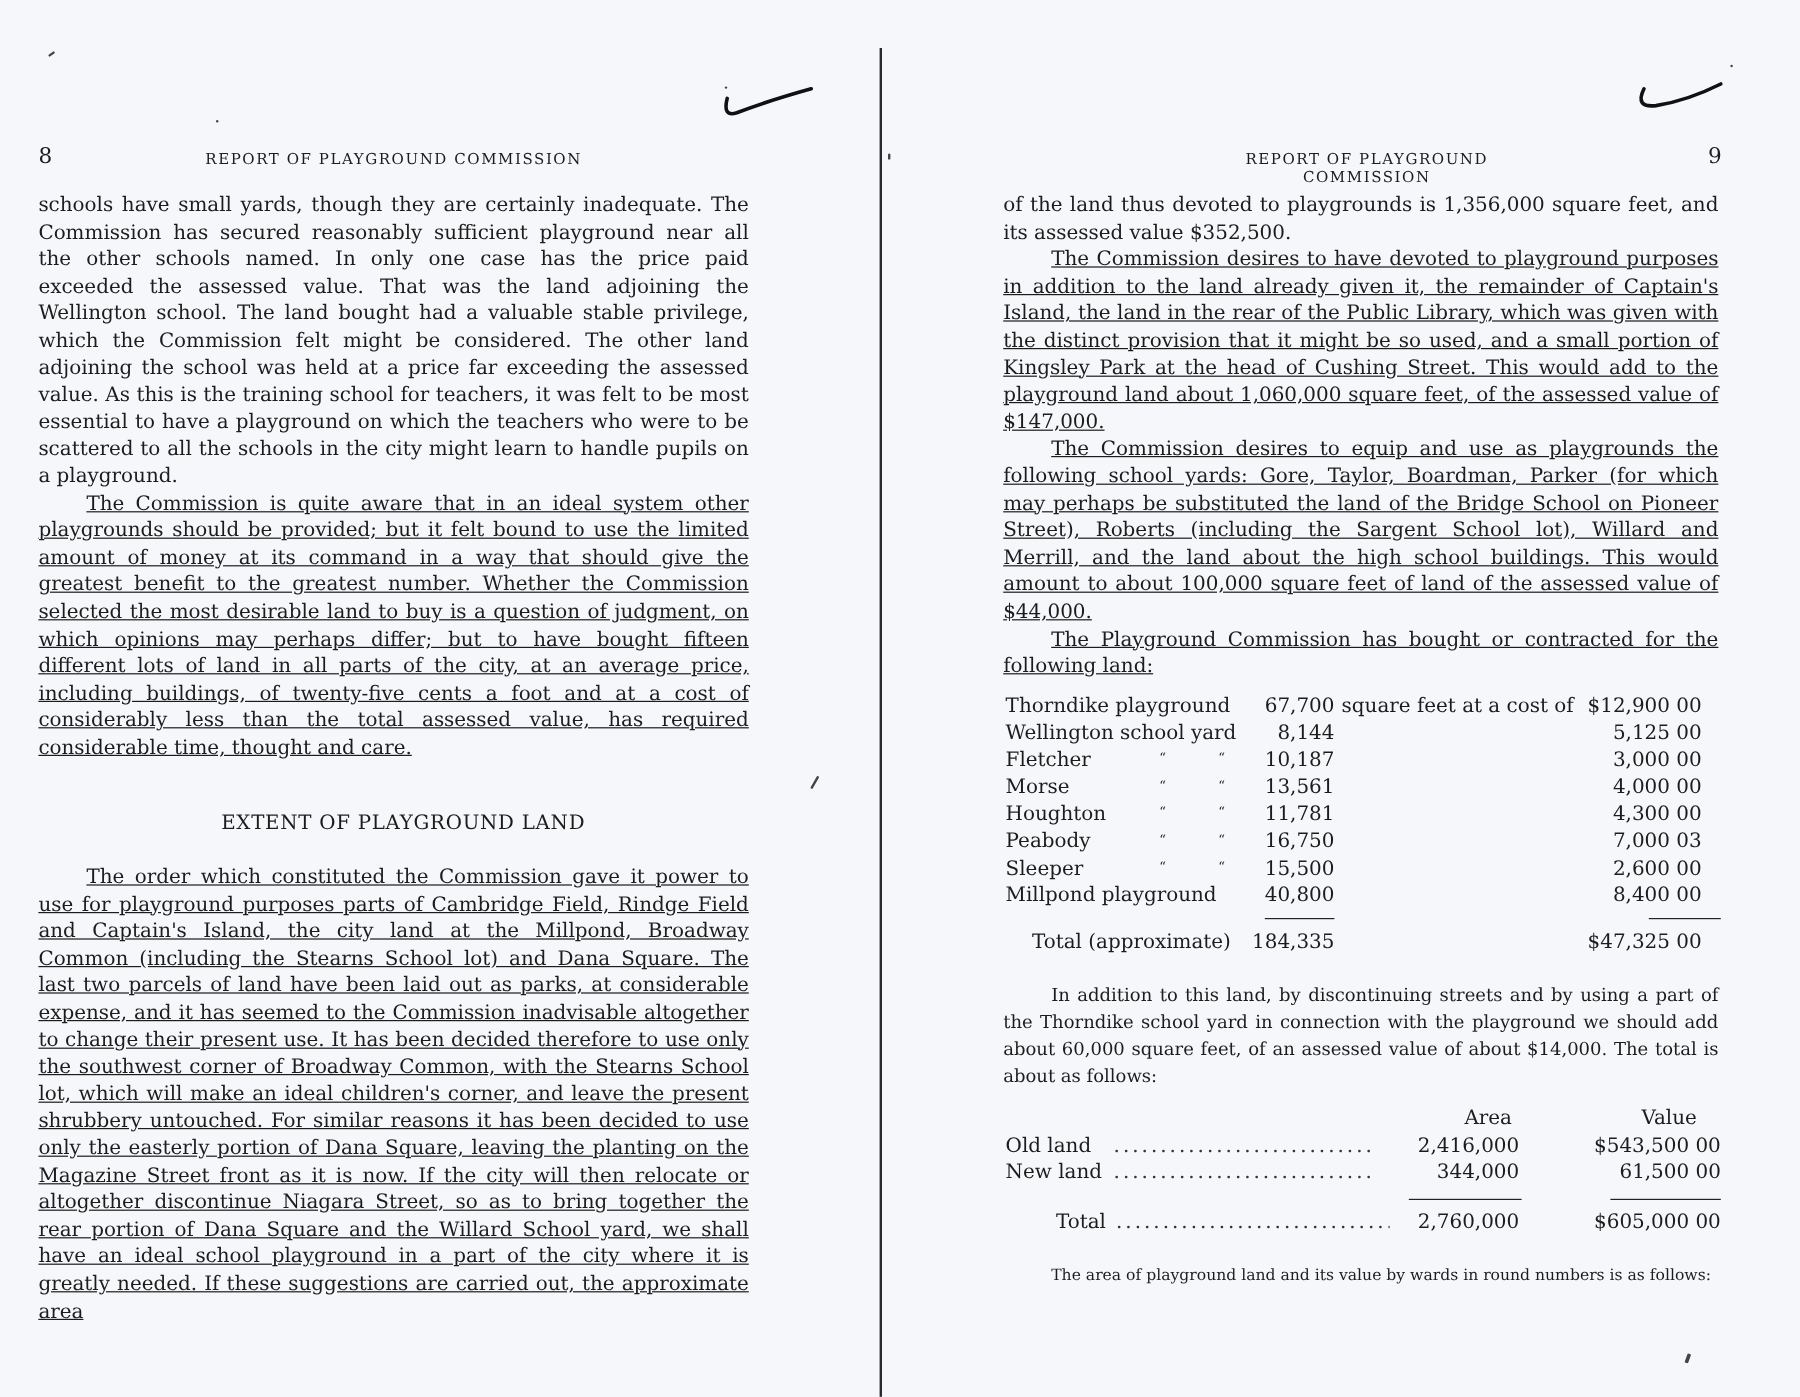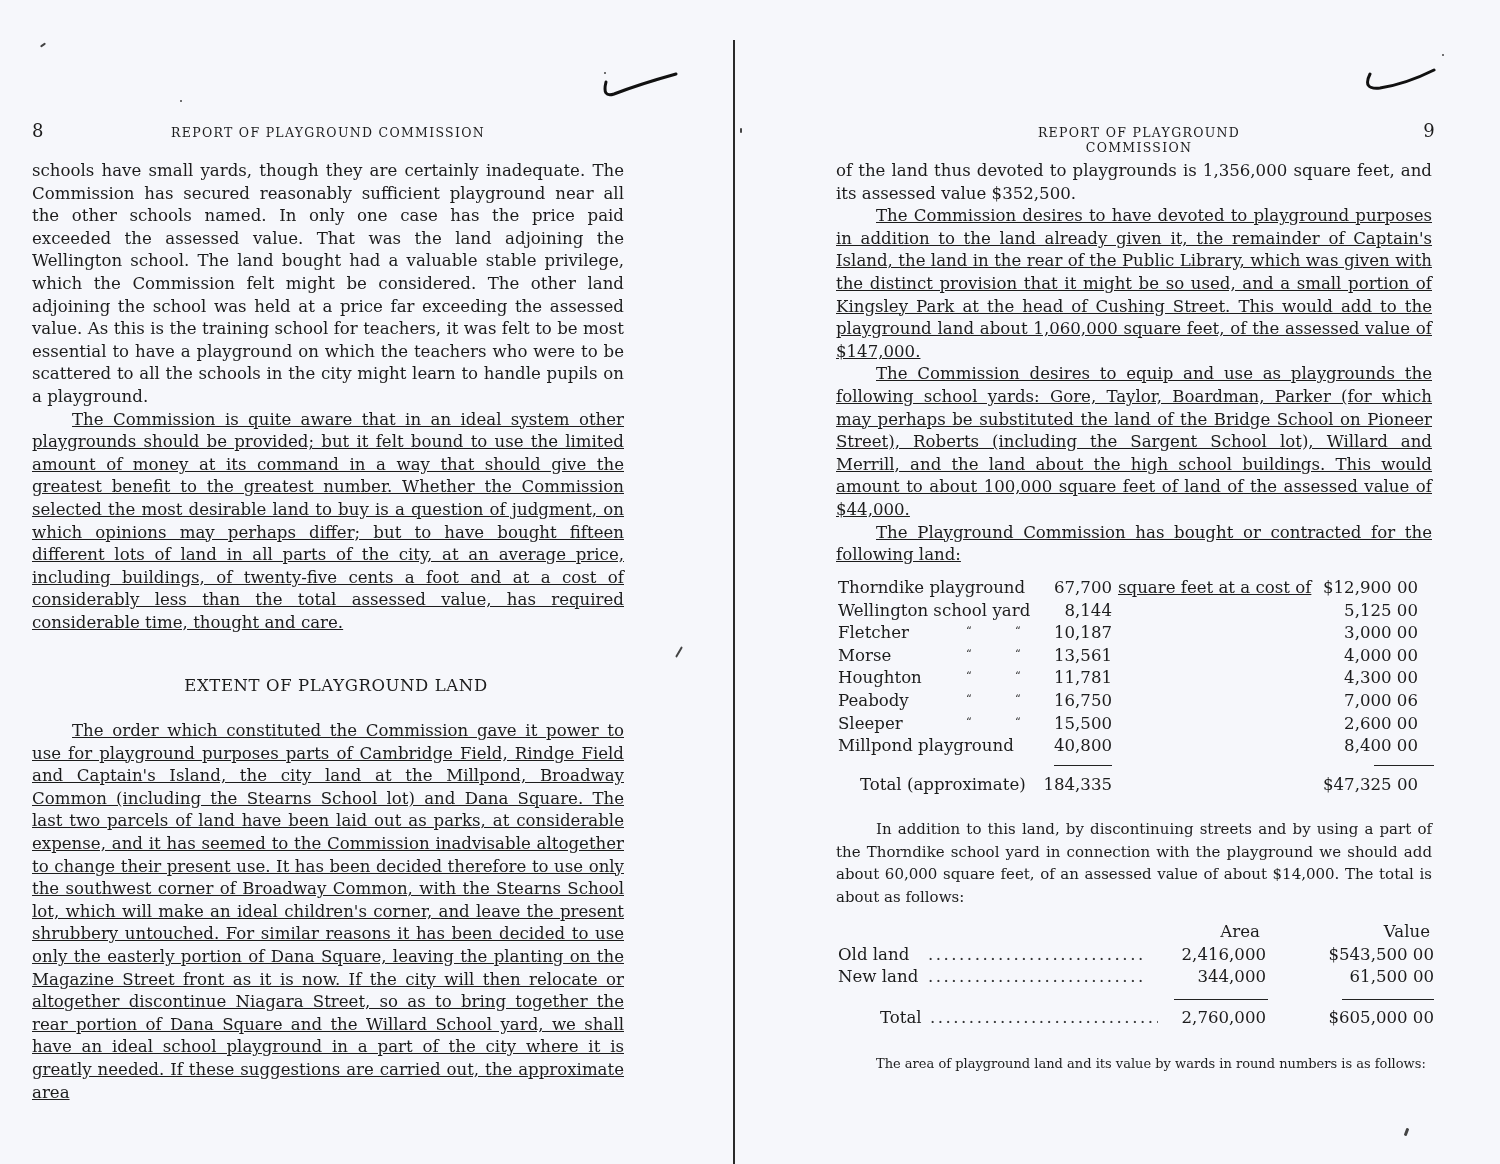--- a/index.html
+++ b/index.html
@@ -39,39 +39,39 @@
   .section-heading {
     position: absolute; top: 676px; left: 16px; right: 0; text-align: center;
     font-size: 16.5px; letter-spacing: 0.6px;
   }
 
   .land-table { position: absolute; top: 578px; left: 2px; width: 596px; font-size: 16.6px; }
   .land-row { position: relative; height: 22.6px; white-space: nowrap; }
   .land-row .name { position: absolute; left: 0; }
   .land-row .ditto { position: absolute; left: 128px; width: 60px; font-size: 11px; letter-spacing: 20px; top: 2px; }
   .land-row .area { position: absolute; right: 322px; text-align: right; }
-  .land-row .note { position: absolute; left: 280px; text-decoration: underline; }
+  .land-row .note { position: absolute; left: 280px; }
   .land-row .cost { position: absolute; right: 16px; text-align: left; }
   .rule-row { position: relative; height: 16px; }
   .rule { position: absolute; top: 6px; height: 1px; background: #222; }
   .rule.area-rule { right: 322px; width: 58px; }
   .rule.cost-rule { right: 0; width: 60px; }
   .total-row .name { left: 22px; }
 
   .para2 { position: absolute; top: 818px; left: 0; right: 0; font-size: 15px; line-height: 22.6px; text-align: justify; }
   .para2 p { margin: 0; text-indent: 40px; }
 
   .summary-table { position: absolute; top: 922px; left: 2px; width: 596px; font-size: 16.6px; }
   .sum-row { position: relative; height: 22.6px; white-space: nowrap; }
   .sum-row .label { position: absolute; left: 0; }
   .sum-row .leader { position: absolute; left: 90px; width: 218px; overflow: hidden; letter-spacing: 2.5px; color: #333; }
   .sum-row .area { position: absolute; right: 168px; text-align: right; }
   .sum-row .value { position: absolute; right: 0; text-align: right; }
   .sum-head .area { right: 174px; }
-  .sum-head .value { right: 4px; }
+  .sum-head .value { right: 20px; }
   .sum-rules { position: relative; height: 18px; }
   .sum-rules .r1 { position: absolute; right: 166px; width: 94px; top: 9px; height: 1px; background: #222; }
   .sum-rules .r2 { position: absolute; right: 0; width: 92px; top: 9px; height: 1px; background: #222; }
   .sum-total .label { left: 42px; }
   .sum-total .leader { left: 92px; width: 228px; }
 
   .para3 { position: absolute; top: 1048px; left: 0; right: 0; font-size: 13px; line-height: 32px; text-align: justify; }
   .para3 p { margin: 0; text-indent: 40px; }
 
   .checkmark { position: absolute; }
@@ -157,21 +157,21 @@
       <div class="land-row">
         <span class="name">Houghton</span>
         <span class="ditto">“ “</span>
         <span class="area">11,781</span>
         <span class="cost">4,300 00</span>
       </div>
       <div class="land-row">
         <span class="name">Peabody</span>
         <span class="ditto">“ “</span>
         <span class="area">16,750</span>
-        <span class="cost">7,000 06</span>
+        <span class="cost">7,000 03</span>
       </div>
       <div class="land-row">
         <span class="name">Sleeper</span>
         <span class="ditto">“ “</span>
         <span class="area">15,500</span>
         <span class="cost">2,600 00</span>
       </div>
       <div class="land-row">
         <span class="name">Millpond playground</span>
         <span class="area">40,800</span>

